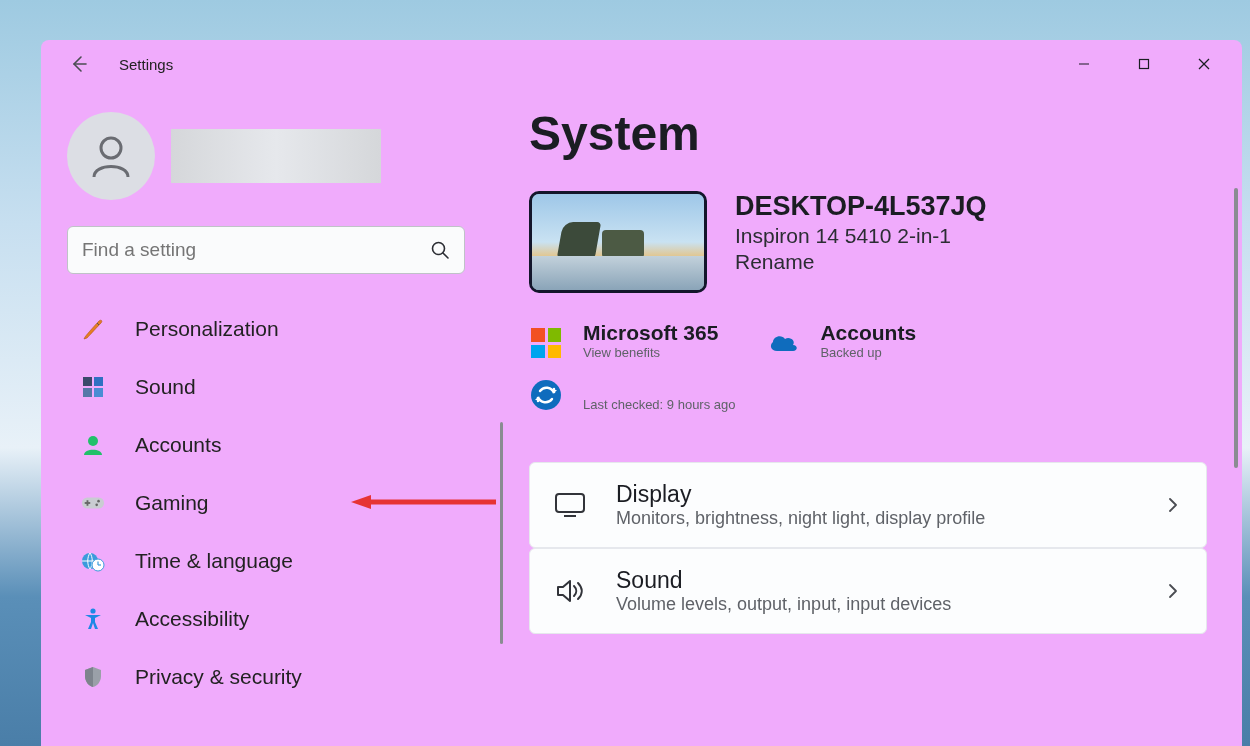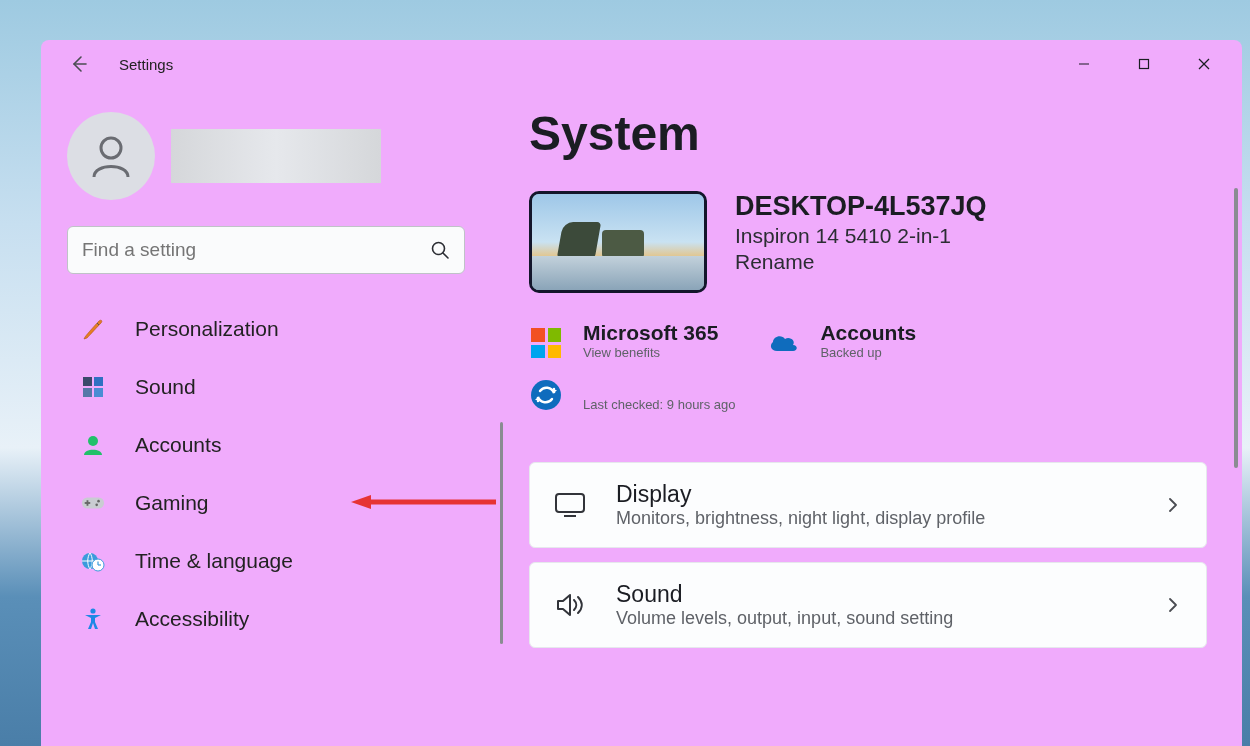--- a/index.html
+++ b/index.html
@@ -204,21 +204,21 @@
   .status-item {
     display: flex;
     align-items: flex-end;
     gap: 20px;
     margin-right: 48px;
     margin-bottom: 18px;
   }
   .si-icon { width: 34px; height: 34px; display:flex; align-items:center; justify-content:center; }
   .si-title { font-size: 21px; font-weight: 600; color: #1b1d23; }
   .si-sub { font-size: 13px; color: #5f6268; cursor: pointer; }
-  .settings-cards { display: flex; flex-direction: column; gap: 14px; }
+  .settings-cards { display: flex; flex-direction: column; }
   .card {
     background: #fcfdfe;
     border: 1px solid #e6e8ed;
     border-radius: 6px;
     display: flex;
     align-items: center;
     padding: 18px 24px;
     cursor: pointer;
     width: 678px;
   }
@@ -358,20 +358,29 @@
         <div class="nav-item">
           <span class="nav-icon">
             <svg width="24" height="24" viewBox="0 0 24 24">
                 <circle cx="12" cy="4" r="2.6" fill="#1e88e5"></circle>
                 <path d="M4 8 L20 8 L14 11 L14 15 L17 22 L14 22 L12 16 L10 22 L7 22 L10 15 L10 11 Z" fill="#1e88e5"></path>
               </svg>
           </span>
           <span>Accessibility</span>
         </div>
 
+        <div class="nav-item">
+          <span class="nav-icon">
+            <svg width="24" height="24" viewBox="0 0 24 24">
+                <path d="M12 2 L20 5 L20 11 C 20 17 16 21 12 22 C 8 21 4 17 4 11 L4 5 Z" fill="#9aa0a8"></path>
+                <path d="M12 2 L12 22 C 8 21 4 17 4 11 L4 5 Z" fill="#7d838c"></path>
+              </svg>
+          </span>
+          <span>Privacy &amp; security</span>
+        </div>
 
         <div class="scroll-indicator"></div>
 
         <svg class="arrow-annotation" viewBox="0 0 145 16">
           <line x1="145" y1="8" x2="18" y2="8" stroke="#e63434" stroke-width="5"></line>
           <polygon points="0,8 20,1 20,15" fill="#e63434"></polygon>
         </svg>
       </div>
     </div>
 
@@ -455,21 +464,21 @@
         <div class="card">
           <div class="c-icon">
             <svg width="32" height="28" viewBox="0 0 32 28">
                 <path d="M4 10 L9 10 L16 4 L16 24 L9 18 L4 18 Z" fill="none" stroke="#32343a" stroke-width="2" stroke-linejoin="round"></path>
                 <path d="M20 9 C 23 12 23 16 20 19" fill="none" stroke="#32343a" stroke-width="2" stroke-linecap="round"></path>
                 <path d="M24 6 C 29 11 29 17 24 22" fill="none" stroke="#32343a" stroke-width="2" stroke-linecap="round"></path>
               </svg>
           </div>
           <div>
             <div class="c-title">Sound</div>
-            <div class="c-sub">Volume levels, output, input, sound setting</div>
+            <div class="c-sub">Volume levels, output, input, input devices</div>
           </div>
           <svg class="chev" width="18" height="18" viewBox="0 0 18 18">
               <path d="M6 3 L12 9 L6 15" stroke="#4a4c52" stroke-width="1.8" fill="none" stroke-linecap="round" stroke-linejoin="round"></path>
             </svg>
         </div>
       </div>
 
       <div class="main-scroll"></div>
     </div>
 

